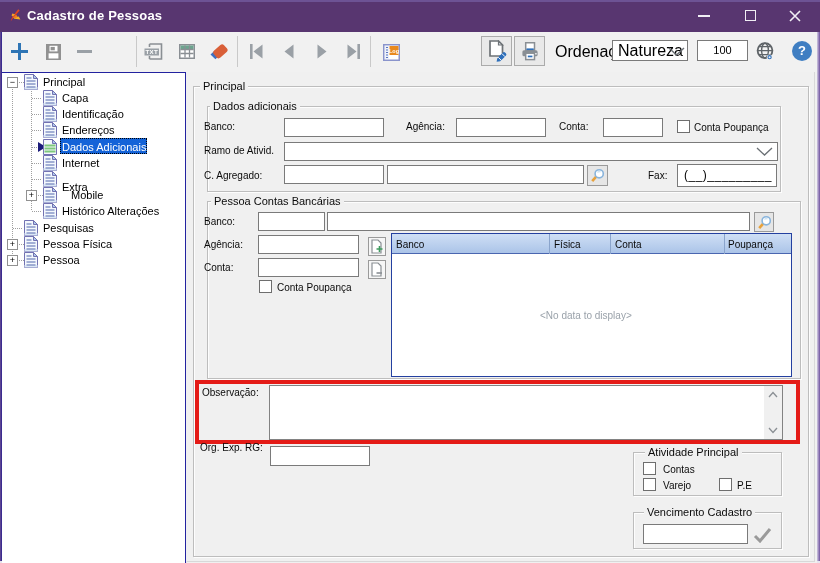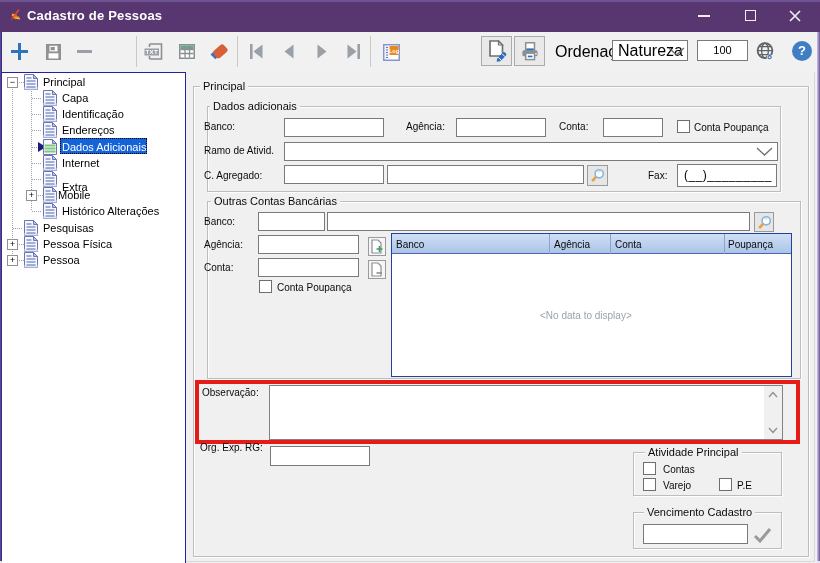--- a/index.html
+++ b/index.html
@@ -200,21 +200,21 @@
   <div class="doth" style="left:30px;top:106px;width:9px"></div>
   <svg class="ticon" style="left:41px;top:98px" viewBox="0 0 14 16">
       <use href="#doc"></use>
     </svg>
   <div class="titem" style="left:60px;top:107px">Extra</div>
   <div class="ebox" style="left:24px;top:117px">+</div>
   <div class="doth" style="left:36px;top:122px;width:5px"></div>
   <svg class="ticon" style="left:41px;top:114px" viewBox="0 0 14 16">
       <use href="#doc"></use>
     </svg>
-  <div class="titem" style="left:56px;top:115px">Mobile</div>
+  <div class="titem" style="left:69px;top:115px">Mobile</div>
   <div class="doth" style="left:30px;top:138px;width:9px"></div>
   <svg class="ticon" style="left:41px;top:130px" viewBox="0 0 14 16">
       <use href="#doc"></use>
     </svg>
   <div class="titem" style="left:60px;top:131px">Histórico Alterações</div>
   <div class="doth" style="left:11px;top:155px;width:9px"></div>
   <svg class="ticon" style="left:22px;top:147px" viewBox="0 0 14 16">
       <use href="#doc"></use>
     </svg>
   <div class="titem" style="left:41px;top:148px">Pesquisas</div>
@@ -258,21 +258,21 @@
 <div class="abs" style="left:587px;top:165px;width:21px;height:21px;background:#e6e6e6;border:1px solid #9a9a9a"></div>
 <svg class="abs" style="left:590px;top:168px" width="15" height="15" viewBox="0 0 15 15">
     <path d="M2.2 13.2 L6.4 8.4" stroke="#e8a23c" stroke-width="2.6"></path>
     <circle cx="9.2" cy="5.8" r="4.1" fill="#fff" stroke="#88b4dc" stroke-width="1.6"></circle>
     <path d="M7.4 4.4 A2.5 2.5 0 0 1 10.6 4.0" stroke="#c8dff0" stroke-width="1.2" fill="none"></path>
   </svg>
 <div class="lbl" style="left:648px;top:169px">Fax:</div>
 <div class="inp" style="left:677px;top:164px;width:100px;height:23px;font-size:12px;line-height:20px;padding-left:6px;letter-spacing:0.5px">(__)_________</div>
 
 <div class="gb" style="left:207px;top:201px;width:594px;height:178px">
-    <span style="left:3px">Outras Contas Bancárias</span>
+    <span style="left:3px">Pessoa Contas Bancárias</span>
   </div>
 <div class="lbl" style="left:204px;top:215px">Banco:</div>
 <div class="inp" style="left:258px;top:212px;width:67px;height:19px"></div>
 <div class="inp" style="left:327px;top:212px;width:423px;height:19px"></div>
 <div class="abs" style="left:754px;top:212px;width:20px;height:20px;background:#e6e6e6;border:1px solid #9a9a9a"></div>
 <svg class="abs" style="left:757px;top:215px" width="15" height="15" viewBox="0 0 15 15">
     <path d="M2.2 13.2 L6.4 8.4" stroke="#e8a23c" stroke-width="2.6"></path>
     <circle cx="9.2" cy="5.8" r="4.1" fill="#fff" stroke="#88b4dc" stroke-width="1.6"></circle>
     <path d="M7.4 4.4 A2.5 2.5 0 0 1 10.6 4.0" stroke="#c8dff0" stroke-width="1.2" fill="none"></path>
   </svg>
@@ -292,21 +292,21 @@
   </svg>
 <div class="cb" style="left:259px;top:280px"></div>
 <div class="lbl" style="left:277px;top:281px">Conta Poupança</div>
 
 <div class="abs" style="left:391px;top:233px;width:401px;height:144px;background:#fff;border:1px solid #2440a0"></div>
 <div class="abs" style="left:392px;top:234px;width:399px;height:20px;background:linear-gradient(#cfdff5,#abc4e8);border-bottom:1px solid #4a66b0"></div>
 <div class="abs" style="left:549px;top:234px;width:1px;height:20px;background:#8aa4cc"></div>
 <div class="abs" style="left:610px;top:234px;width:1px;height:20px;background:#8aa4cc"></div>
 <div class="abs" style="left:724px;top:234px;width:1px;height:20px;background:#8aa4cc"></div>
 <div class="lbl" style="left:396px;top:238px">Banco</div>
-<div class="lbl" style="left:554px;top:238px">Agência</div>
+<div class="lbl" style="left:554px;top:238px">Física</div>
 <div class="lbl" style="left:615px;top:238px">Conta</div>
 <div class="lbl" style="left:728px;top:238px">Poupança</div>
 <div class="lbl" style="left:540px;top:309px;color:#9aa2aa">&lt;No data to display&gt;</div>
 
 <div class="abs" style="left:195px;top:380px;width:605px;height:64px;border:4px solid #e41b17"></div>
 <div class="lbl" style="left:202px;top:386px">Observação:</div>
 <div class="abs" style="left:269px;top:385px;width:514px;height:55px;background:#fff;border:1px solid #828282"></div>
 <div class="abs" style="left:764px;top:386px;width:18px;height:53px;background:#f0f0f0"></div>
 <svg class="abs" style="left:768px;top:391px" width="10" height="7" viewBox="0 0 10 7">
     <path d="M1 6 L5 1.5 L9 6" fill="none" stroke="#8a8f94" stroke-width="1.3"></path>

